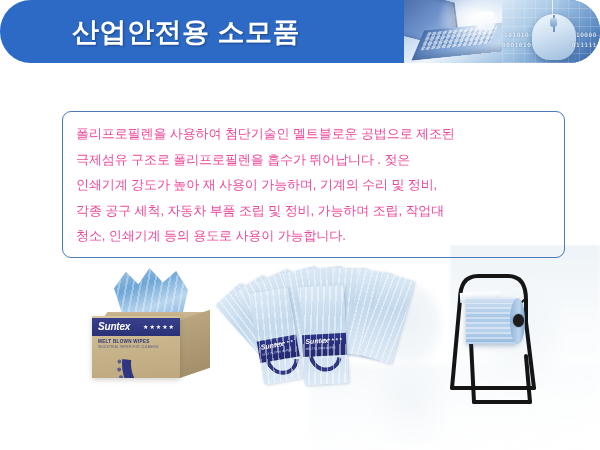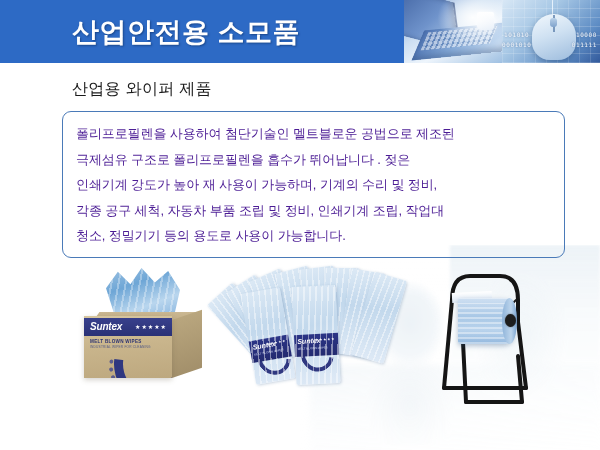--- a/index.html
+++ b/index.html
@@ -70,20 +70,21 @@
 
   
   .banner {
     position: absolute;
     left: 0;
     top: 0;
     width: 600px;
     height: 63px;
     background: #2d6ac5;
     overflow: hidden;
+    border-radius: 31px;
   }
   .banner-title {
     position: absolute;
     left: 72px;
     top: 14px;
     color: #ffffff;
     font-size: 27px;
     font-weight: bold;
     letter-spacing: 0.5px;
     text-shadow: 1px 1px 2px rgba(10,40,90,0.55);
@@ -246,31 +247,31 @@
     border: 1px solid #4a7ab8;
     border-radius: 9px;
     background: transparent;
     box-sizing: border-box;
   }
   .desc-text {
     position: absolute;
     left: 13px;
     top: 9px;
     width: 478px;
-    color: #4c1d95;
+    color: #ec4899;
     font-size: 13px;
     line-height: 25.5px;
     letter-spacing: -0.1px;
   }
   .desc-line { white-space: nowrap; }
 
   
   .products {
     position: absolute;
-    left: 4px;
+    left: 12px;
     top: 258px;
     width: 508px;
     height: 192px;
   }
 
   
   .prod-box {
     position: absolute;
     left: 22px;
     top: 12px;
@@ -558,29 +559,28 @@
         <div class="ms-wheel"></div>
         <div class="binary bin-1">101010</div>
         <div class="binary bin-2">0001010</div>
         <div class="binary bin-3">10000</div>
         <div class="binary bin-4">011111</div>
       </div>
 
     </div>
   </div>
 
-  <div class="subtitle">산업용 와이퍼 제품</div>
 
   <div class="desc-box">
     <div class="desc-text">
       <div class="desc-line">폴리프로필렌을 사용하여 첨단기술인 멜트블로운 공법으로 제조된</div>
       <div class="desc-line">극제섬유 구조로 폴리프로필렌을 흡수가 뛰어납니다 . 젖은</div>
       <div class="desc-line">인쇄기계 강도가 높아 재 사용이 가능하며, 기계의 수리 및 정비,</div>
-      <div class="desc-line">각종 공구 세척, 자동차 부품 조립 및 정비, 인쇄기계 조립, 작업대</div>
-      <div class="desc-line">청소, 정밀기기 등의 용도로 사용이 가능합니다.</div>
+      <div class="desc-line">각종 공구 세척, 자동차 부품 조립 및 정비, 가능하며 조립, 작업대</div>
+      <div class="desc-line">청소, 인쇄기계 등의 용도로 사용이 가능합니다.</div>
     </div>
   </div>
 
   <div class="products">
 
     <div class="prod-box">
       <div class="wiper-sheet"></div>
       <div class="box-top"></div>
       <div class="box-side"></div>
       <div class="box-front">

